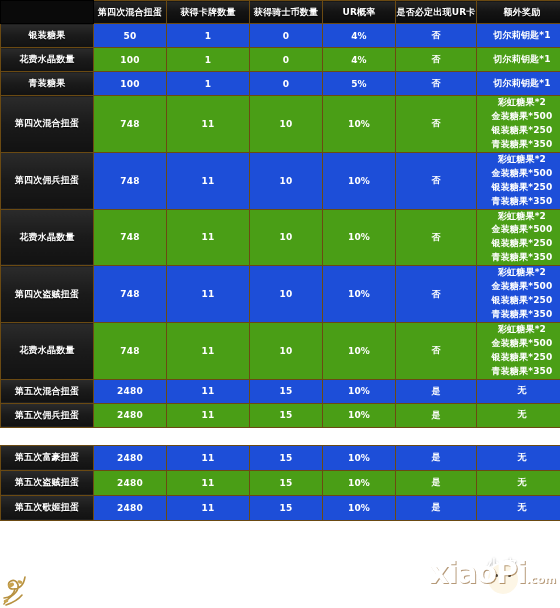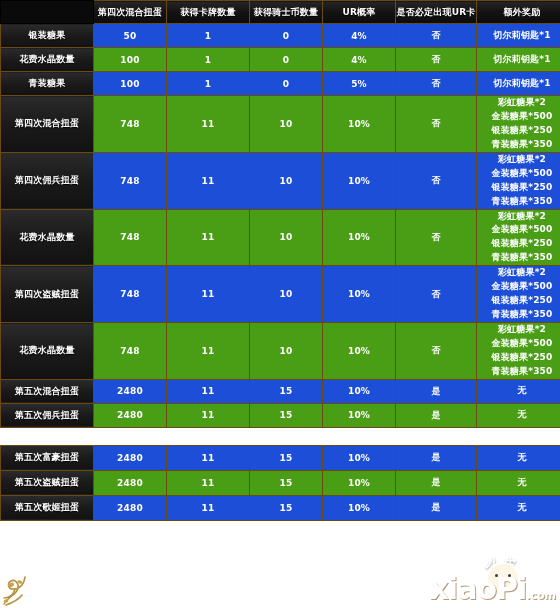--- a/index.html
+++ b/index.html
@@ -96,21 +96,21 @@
     top: 10px;
     color: #ffffff;
     font-size: 15px;
     font-weight: bold;
     text-shadow: 0 1px 2px rgba(0,0,0,.45);
     letter-spacing: 1px;
   }
   .wm-main {
     position: absolute;
     right: 2px;
-    bottom: 4px;
+    bottom: 20px;
     font-size: 30px;
     font-weight: bold;
     color: #ffffff;
     letter-spacing: -1px;
     text-shadow: 1px 1px 0 rgba(120,70,10,.55);
     line-height: 1;
   }
   .wm-dot {
     position: absolute;
     right: 100px;

